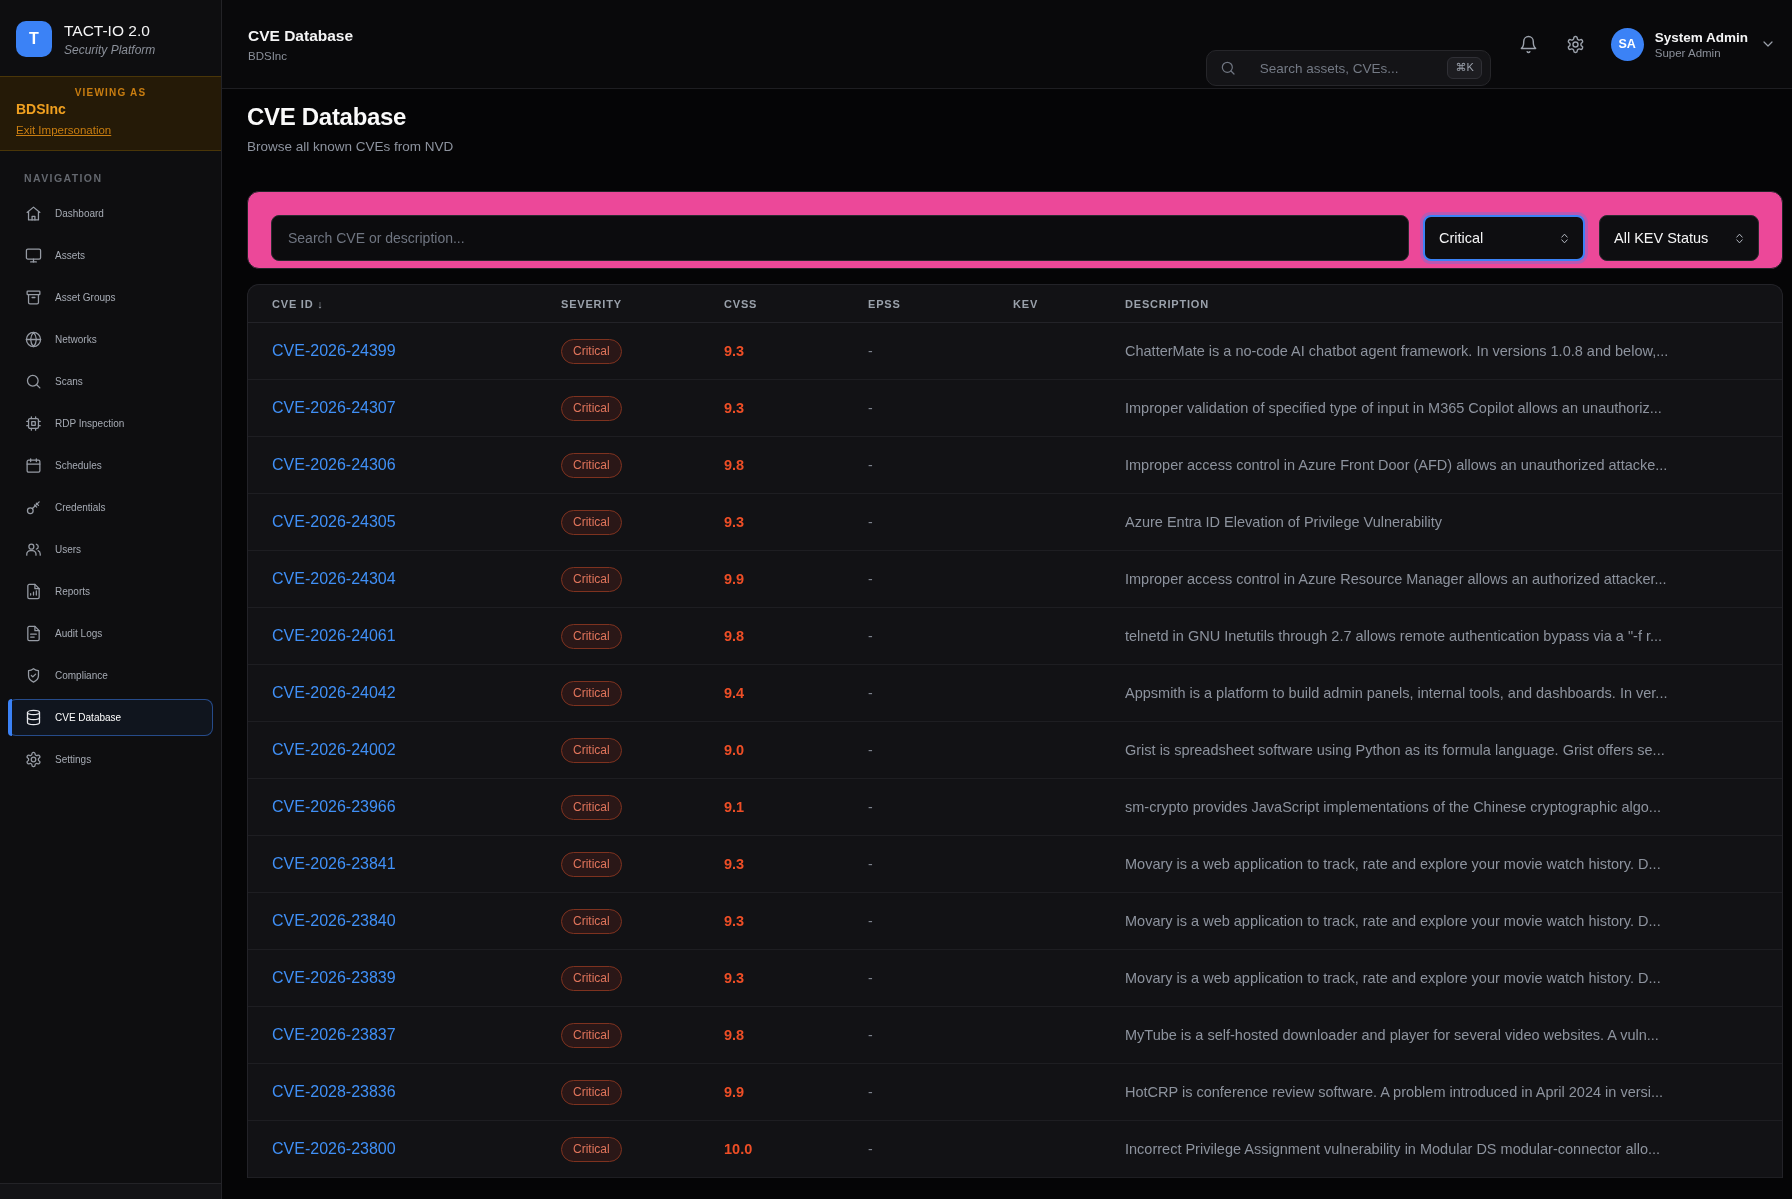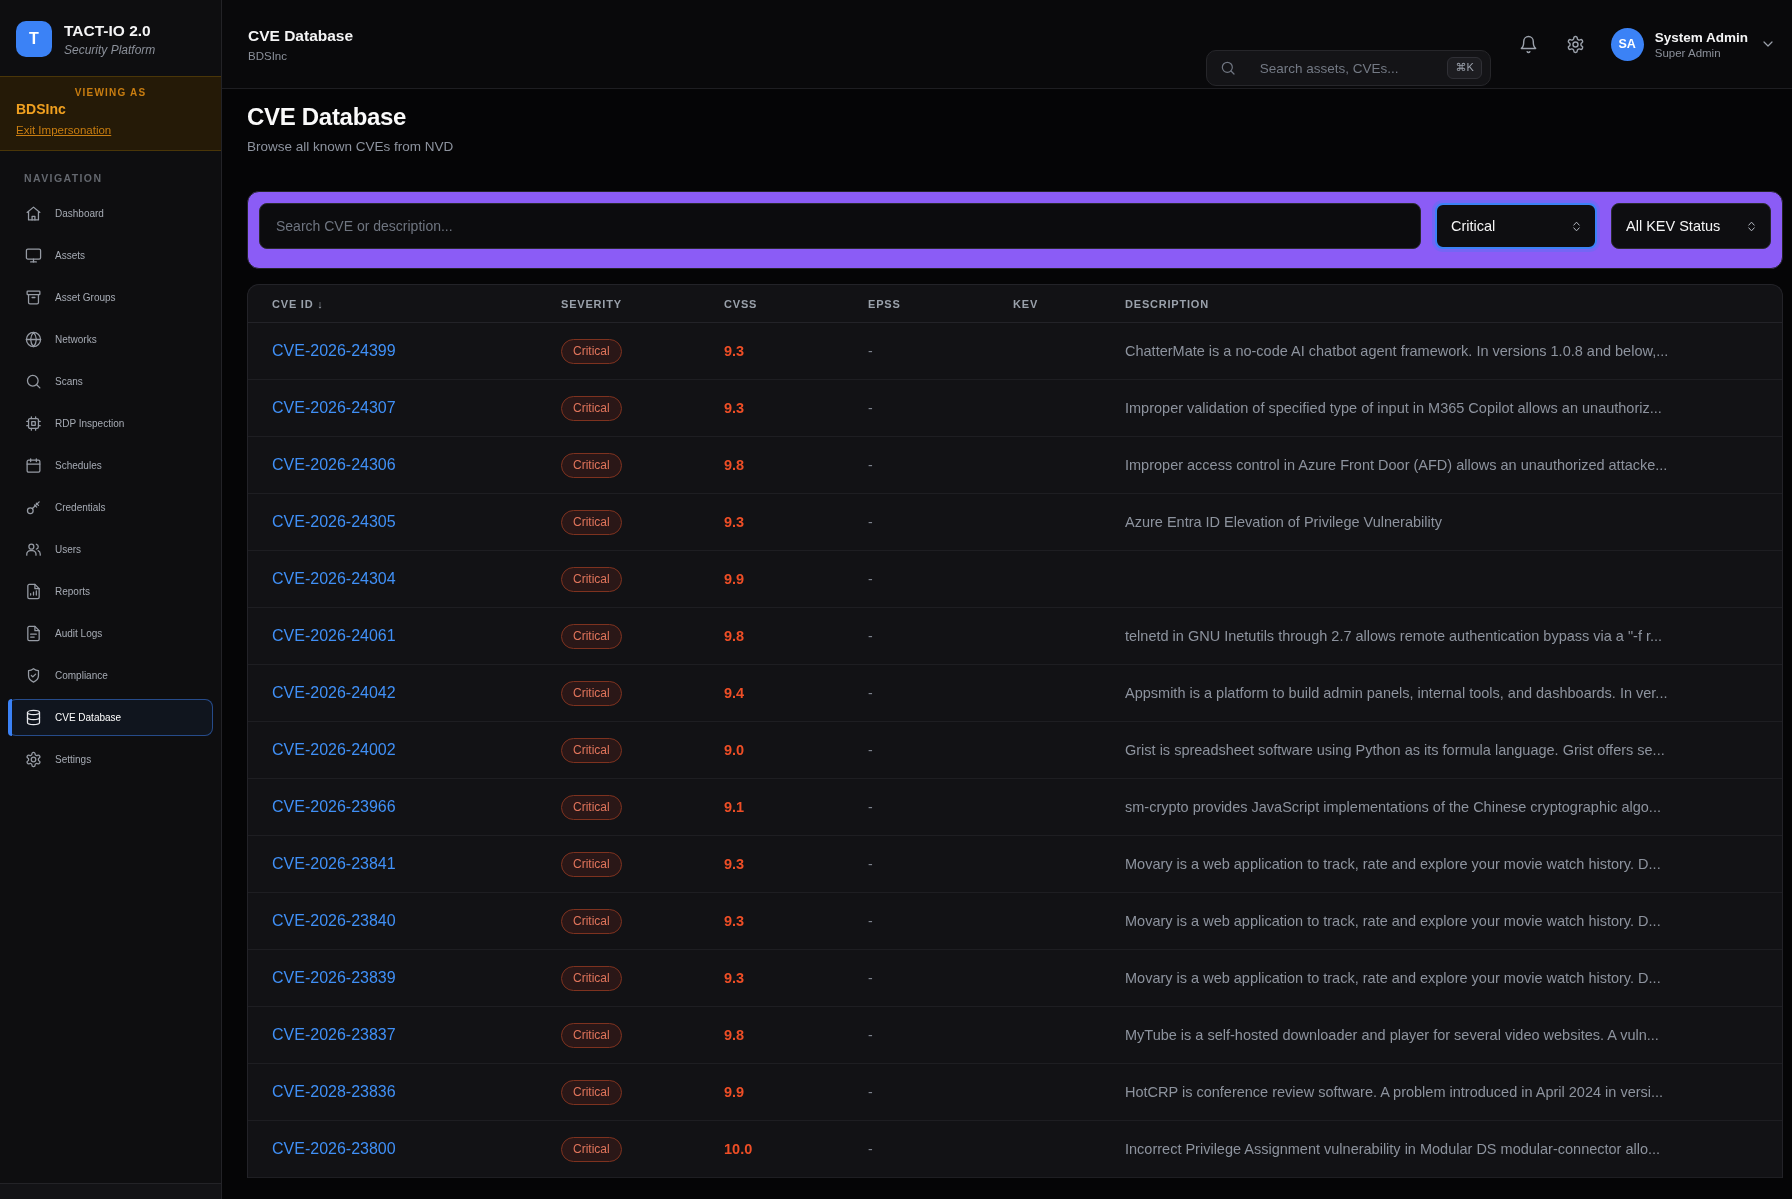--- a/index.html
+++ b/index.html
@@ -8,21 +8,21 @@
     background:#050506; color:#e5e7eb;
     font-family:"Liberation Sans","DejaVu Sans",sans-serif;
     display:flex;
   }
   svg { display:block; }
 
   
   .sidebar { width:222px; flex:0 0 222px; background:#0e0e10; border-right:1px solid #232327; display:flex; flex-direction:column; }
   .brand { display:flex; align-items:center; gap:12px; padding:21px 16px 19px; }
   .logo { width:36px; height:36px; border-radius:10px; background:#3b82f6; color:#fff; font-size:16px; font-weight:bold; display:flex; align-items:center; justify-content:center; }
-  .brand-name { font-size:15.5px; font-weight:bold; color:#f4f4f5; }
+  .brand-name { font-size:15.5px; font-weight:normal; color:#f4f4f5; }
   .brand-tag { font-size:12px; color:#8b909a; margin-top:3px;font-style:italic; }
 
   .banner { background:#251a07; border-top:1px solid #4a3608; border-bottom:1px solid #4a3608; padding:10px 16px 12px; }
   .banner-label { font-size:10px; font-weight:600; letter-spacing:1.2px; color:#c97d10;text-align:center; }
   .banner-org { font-size:14px; font-weight:bold; color:#f0a020; margin-top:3px; }
   .banner-exit { display:inline-block; font-size:11.5px; color:#c97d10; text-decoration:underline; margin-top:7px; cursor:pointer; }
 
   .nav-section { font-size:10.5px; font-weight:700; letter-spacing:1.4px; color:#63676e; margin:21px 16px 9px 24px; }
   .nav { display:flex; flex-direction:column; gap:5px; padding:2px 8px; }
   .nav-item { position:relative; height:37px; display:flex; align-items:center; gap:13px; padding:0 16px; border-radius:8px; border:1px solid transparent; color:#a6abb4; font-size:10px; cursor:pointer; }
@@ -52,21 +52,21 @@
   .user-meta { margin-left:11px; }
   .user-name { font-size:13.5px; font-weight:600; color:#f4f4f5; }
   .user-role { font-size:11.5px; color:#8b909a; margin-top:2px; }
   .user-chev { color:#9ba1ab; margin-left:12px; }
   .user-chev svg { width:16px; height:16px; }
 
   .content { padding:14px 9px 0 25px; }
   .page-title { font-size:24px; font-weight:bold; color:#fafafa; letter-spacing:-.3px; }
   .page-sub { font-size:13.5px; color:#8d939e; margin-top:8px; }
 
-  .filter-panel { margin-top:37px; height:78px; background:#8b5cf6; border:1px solid #232328; border-radius:12px; padding:11px; display:flex; gap:14px; }
+  .filter-panel { margin-top:37px; height:78px; background:#ec4899; border:1px solid #232328; border-radius:12px; padding:23px; display:flex; gap:14px; }
   .cve-search { flex:1; height:46px; background:#0c0c0e; border:1px solid #2b2b30; border-radius:8px; padding:0 16px; font-size:14px; color:#d4d7dc; font-family:inherit; outline:none; }
   .cve-search::placeholder { color:#6f7580; }
   .sel { height:46px; border-radius:8px; background:#0e0e11; display:flex; align-items:center; justify-content:space-between; padding:0 12px 0 14px; font-size:14.5px; color:#f4f4f5; cursor:pointer; }
   .sel .ico { color:#b6bbc4; }
   .sel .ico svg { width:13px; height:13px; }
   .sel-severity { width:162px; border:2px solid #3b82f6; box-shadow:0 0 0 3px rgba(59,130,246,.28); }
   .sel-kev { width:160px; border:1px solid #2b2b30; }
 
   .table-panel { margin-top:15px; background:#121215; border:1px solid #232328; border-radius:12px 12px 0 0; border-bottom:none; overflow:hidden; }
   .tgrid { display:grid; grid-template-columns:289px 163px 144px 145px 112px 1fr; align-items:center; padding:0 24px; }
@@ -350,20 +350,21 @@
     <span class="epss">-</span>
     <span class="kev-cell"></span>
     <span class="desc">Azure Entra ID Elevation of Privilege Vulnerability</span>
   </div>
           <div class="tgrid trow">
     <a class="cve-link">CVE-2026-24304</a>
     <span><span class="badge">Critical</span></span>
     <span class="cvss">9.9</span>
     <span class="epss">-</span>
     <span class="kev-cell"></span>
+    <span class="desc">Improper access control in Azure Resource Manager allows an authorized attacker...</span>
   </div>
           <div class="tgrid trow">
     <a class="cve-link">CVE-2026-24061</a>
     <span><span class="badge">Critical</span></span>
     <span class="cvss">9.8</span>
     <span class="epss">-</span>
     <span class="kev-cell"></span>
     <span class="desc">telnetd in GNU Inetutils through 2.7 allows remote authentication bypass via a "-f r...</span>
   </div>
           <div class="tgrid trow">

